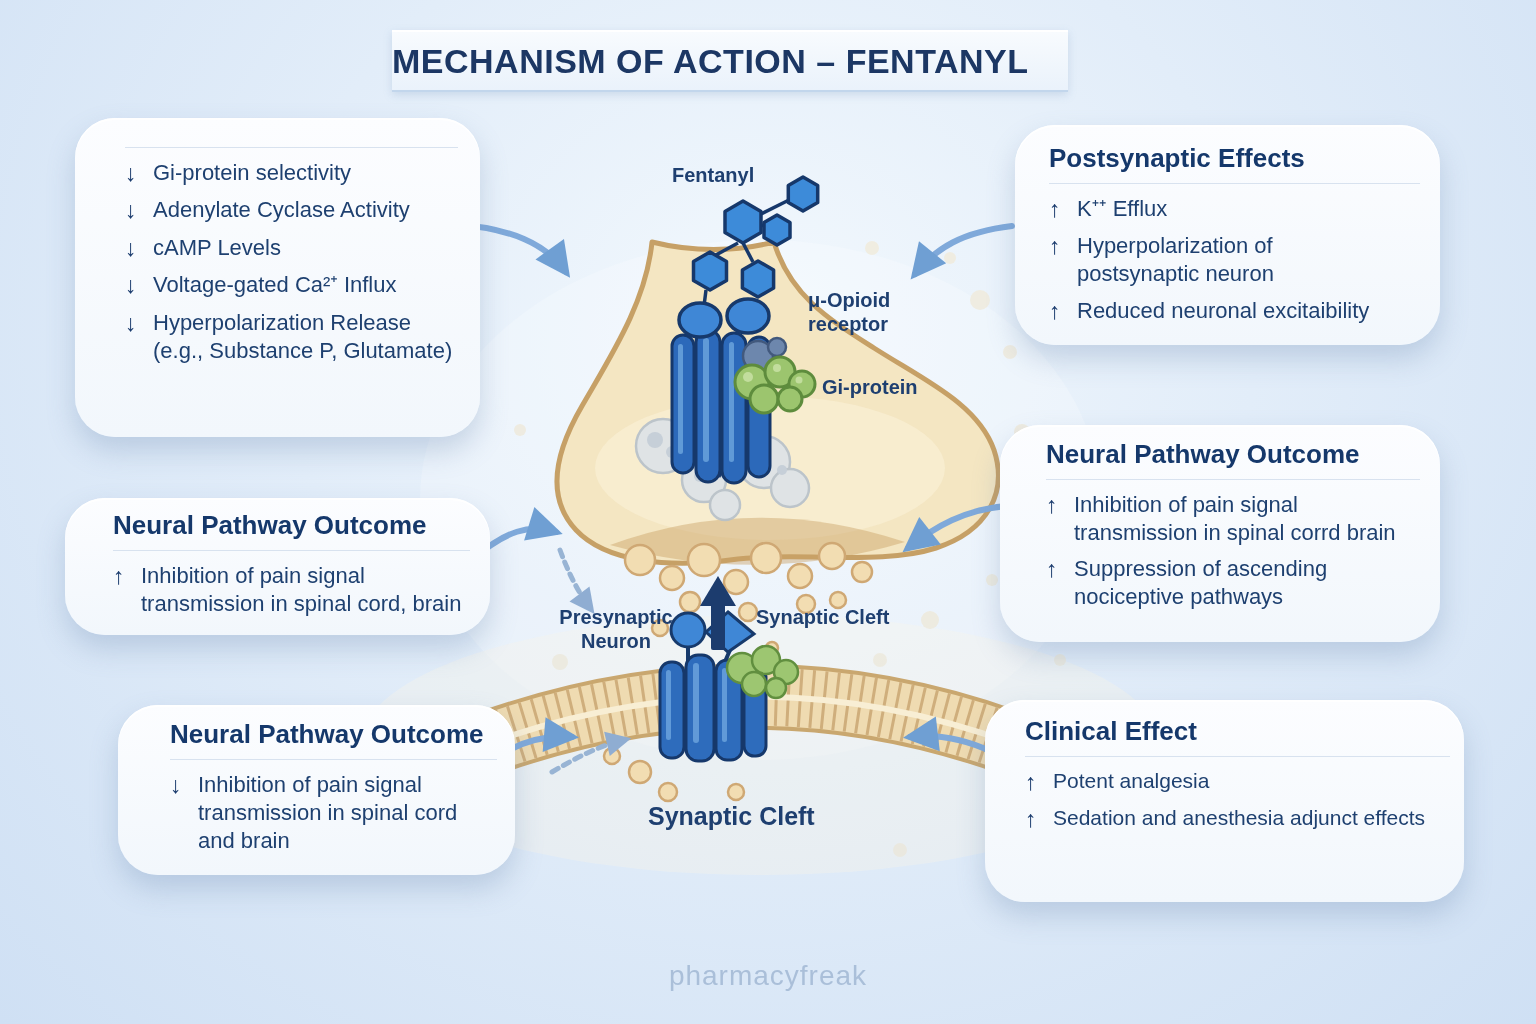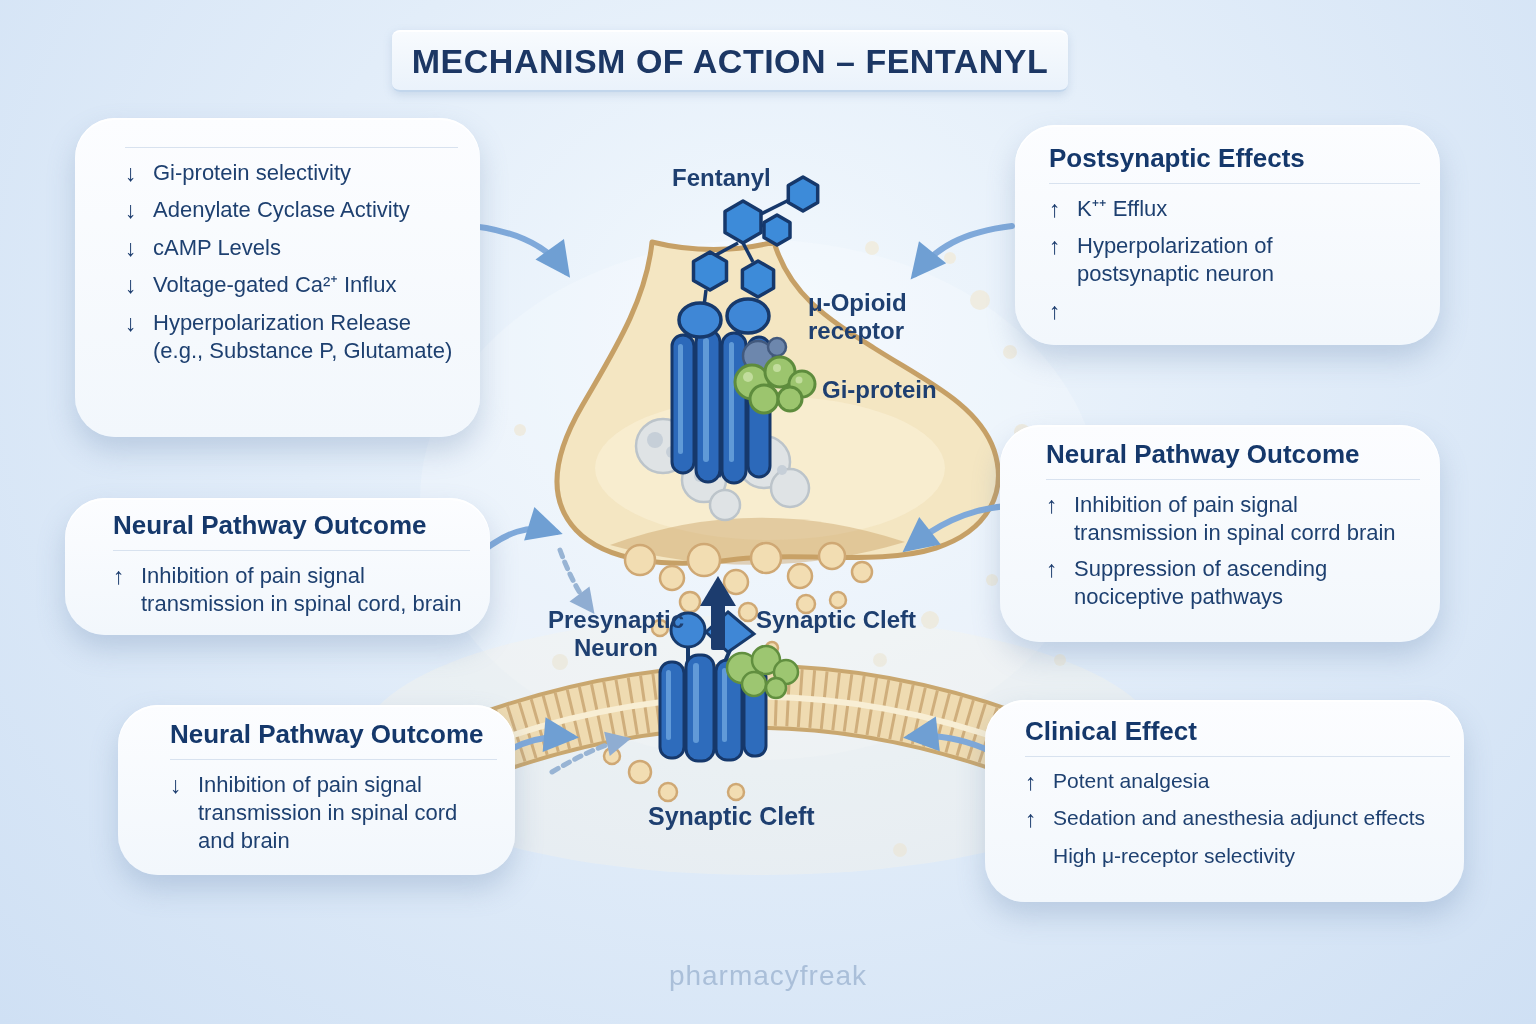--- a/index.html
+++ b/index.html
@@ -8,21 +8,21 @@
     font-family:"Liberation Sans",sans-serif;
     background:radial-gradient(ellipse at 50% 32%, #f2f8fd 0%, #e2edf9 45%, #cfe0f4 100%);
   }
   .art{position:absolute;left:0;top:0;}
 
   .title-band{
     position:absolute;left:392px;top:30px;width:676px;height:58px;
     background:linear-gradient(180deg,#f8fbfe,#eaf2fb);
     border-top:2px solid #ffffff;border-bottom:2px solid #c2d6ec;
     box-shadow:0 3px 8px rgba(120,150,190,.25);
-    display:flex;align-items:center;justify-content:center;border-radius:8px;
+    display:flex;align-items:center;
   }
   .title-band .title{
     font-size:34px;font-weight:bold;color:#1c3764;letter-spacing:.5px;white-space:nowrap;
   }
 
   .bubble{
     position:absolute;box-sizing:border-box;
     background:linear-gradient(180deg,#fcfdff 0%,#f2f7fc 100%);
     border-radius:40px;
     box-shadow:0 14px 28px rgba(105,135,175,.30), inset 0 2px 0 #ffffff;
@@ -35,21 +35,21 @@
 
   .b-pre {left:75px;  top:118px;width:405px;height:319px;padding:20px 22px 14px 50px;}
   .b-post{left:1015px;top:125px;width:425px;height:220px;padding:19px 20px 28px 34px;}
   .b-npl {left:65px;  top:498px;width:425px;height:137px;padding:13px 20px 10px 48px;}
   .b-npr {left:1000px;top:425px;width:440px;height:217px;padding:15px 20px 12px 46px;}
   .b-npbl{left:118px; top:705px;width:397px;height:170px;padding:15px 18px 10px 52px;}
   .b-clin{left:985px; top:700px;width:479px;height:202px;padding:17px 14px 12px 40px;}
   .b-clin .item{font-size:21px;}
 
   .dlabel{
-    position:absolute;color:#1e3f70;font-weight:bold;font-size:24px;line-height:1.18;
+    position:absolute;color:#1e3f70;font-weight:bold;font-size:20px;line-height:1.18;
     white-space:pre-line;
   }
   .l-fentanyl{left:672px;top:164px;}
   .l-mu{left:808px;top:289px;}
   .l-gi{left:822px;top:376px;}
   .l-presyn{left:536px;top:606px;width:160px;text-align:center;}
   .l-cleft-up{left:756px;top:606px;}
   .l-cleft-low{left:648px;top:802px;font-size:25px;}
 
   .watermark{
@@ -283,20 +283,21 @@
     <span class="arr">↑</span>
     <span class="txt">K⁺⁺ Efflux</span>
   </div>
   <div class="item">
     <span class="arr">↑</span>
     <span class="txt">Hyperpolarization of
 postsynaptic neuron</span>
   </div>
   <div class="item">
     <span class="arr">↑</span>
+    <span class="txt">Reduced neuronal excitaibility</span>
   </div>
 </div>
 
 <div class="bubble b-npl">
   <h2>Neural Pathway Outcome</h2>
   <div class="divider"></div>
   <div class="item">
     <span class="arr">↑</span>
     <span class="txt">Inhibition of pain signal
 transmission in spinal cord, brain</span>
@@ -332,24 +333,20 @@
 <div class="bubble b-clin">
   <h2>Clinical Effect</h2>
   <div class="divider"></div>
   <div class="item">
     <span class="arr">↑</span>
     <span class="txt">Potent analgesia</span>
   </div>
   <div class="item">
     <span class="arr">↑</span>
     <span class="txt">Sedation and anesthesia adjunct effects</span>
-  </div>
-  <div class="item">
-    <span class="arr"></span>
-    <span class="txt">High μ-receptor selectivity</span>
   </div>
 </div>
 
 <div class="dlabel l-fentanyl">Fentanyl</div>
 <div class="dlabel l-mu">μ-Opioid
 receptor</div>
 <div class="dlabel l-gi">Gi-protein</div>
 <div class="dlabel l-presyn">Presynaptic
 Neuron</div>
 <div class="dlabel l-cleft-up">Synaptic Cleft</div>

